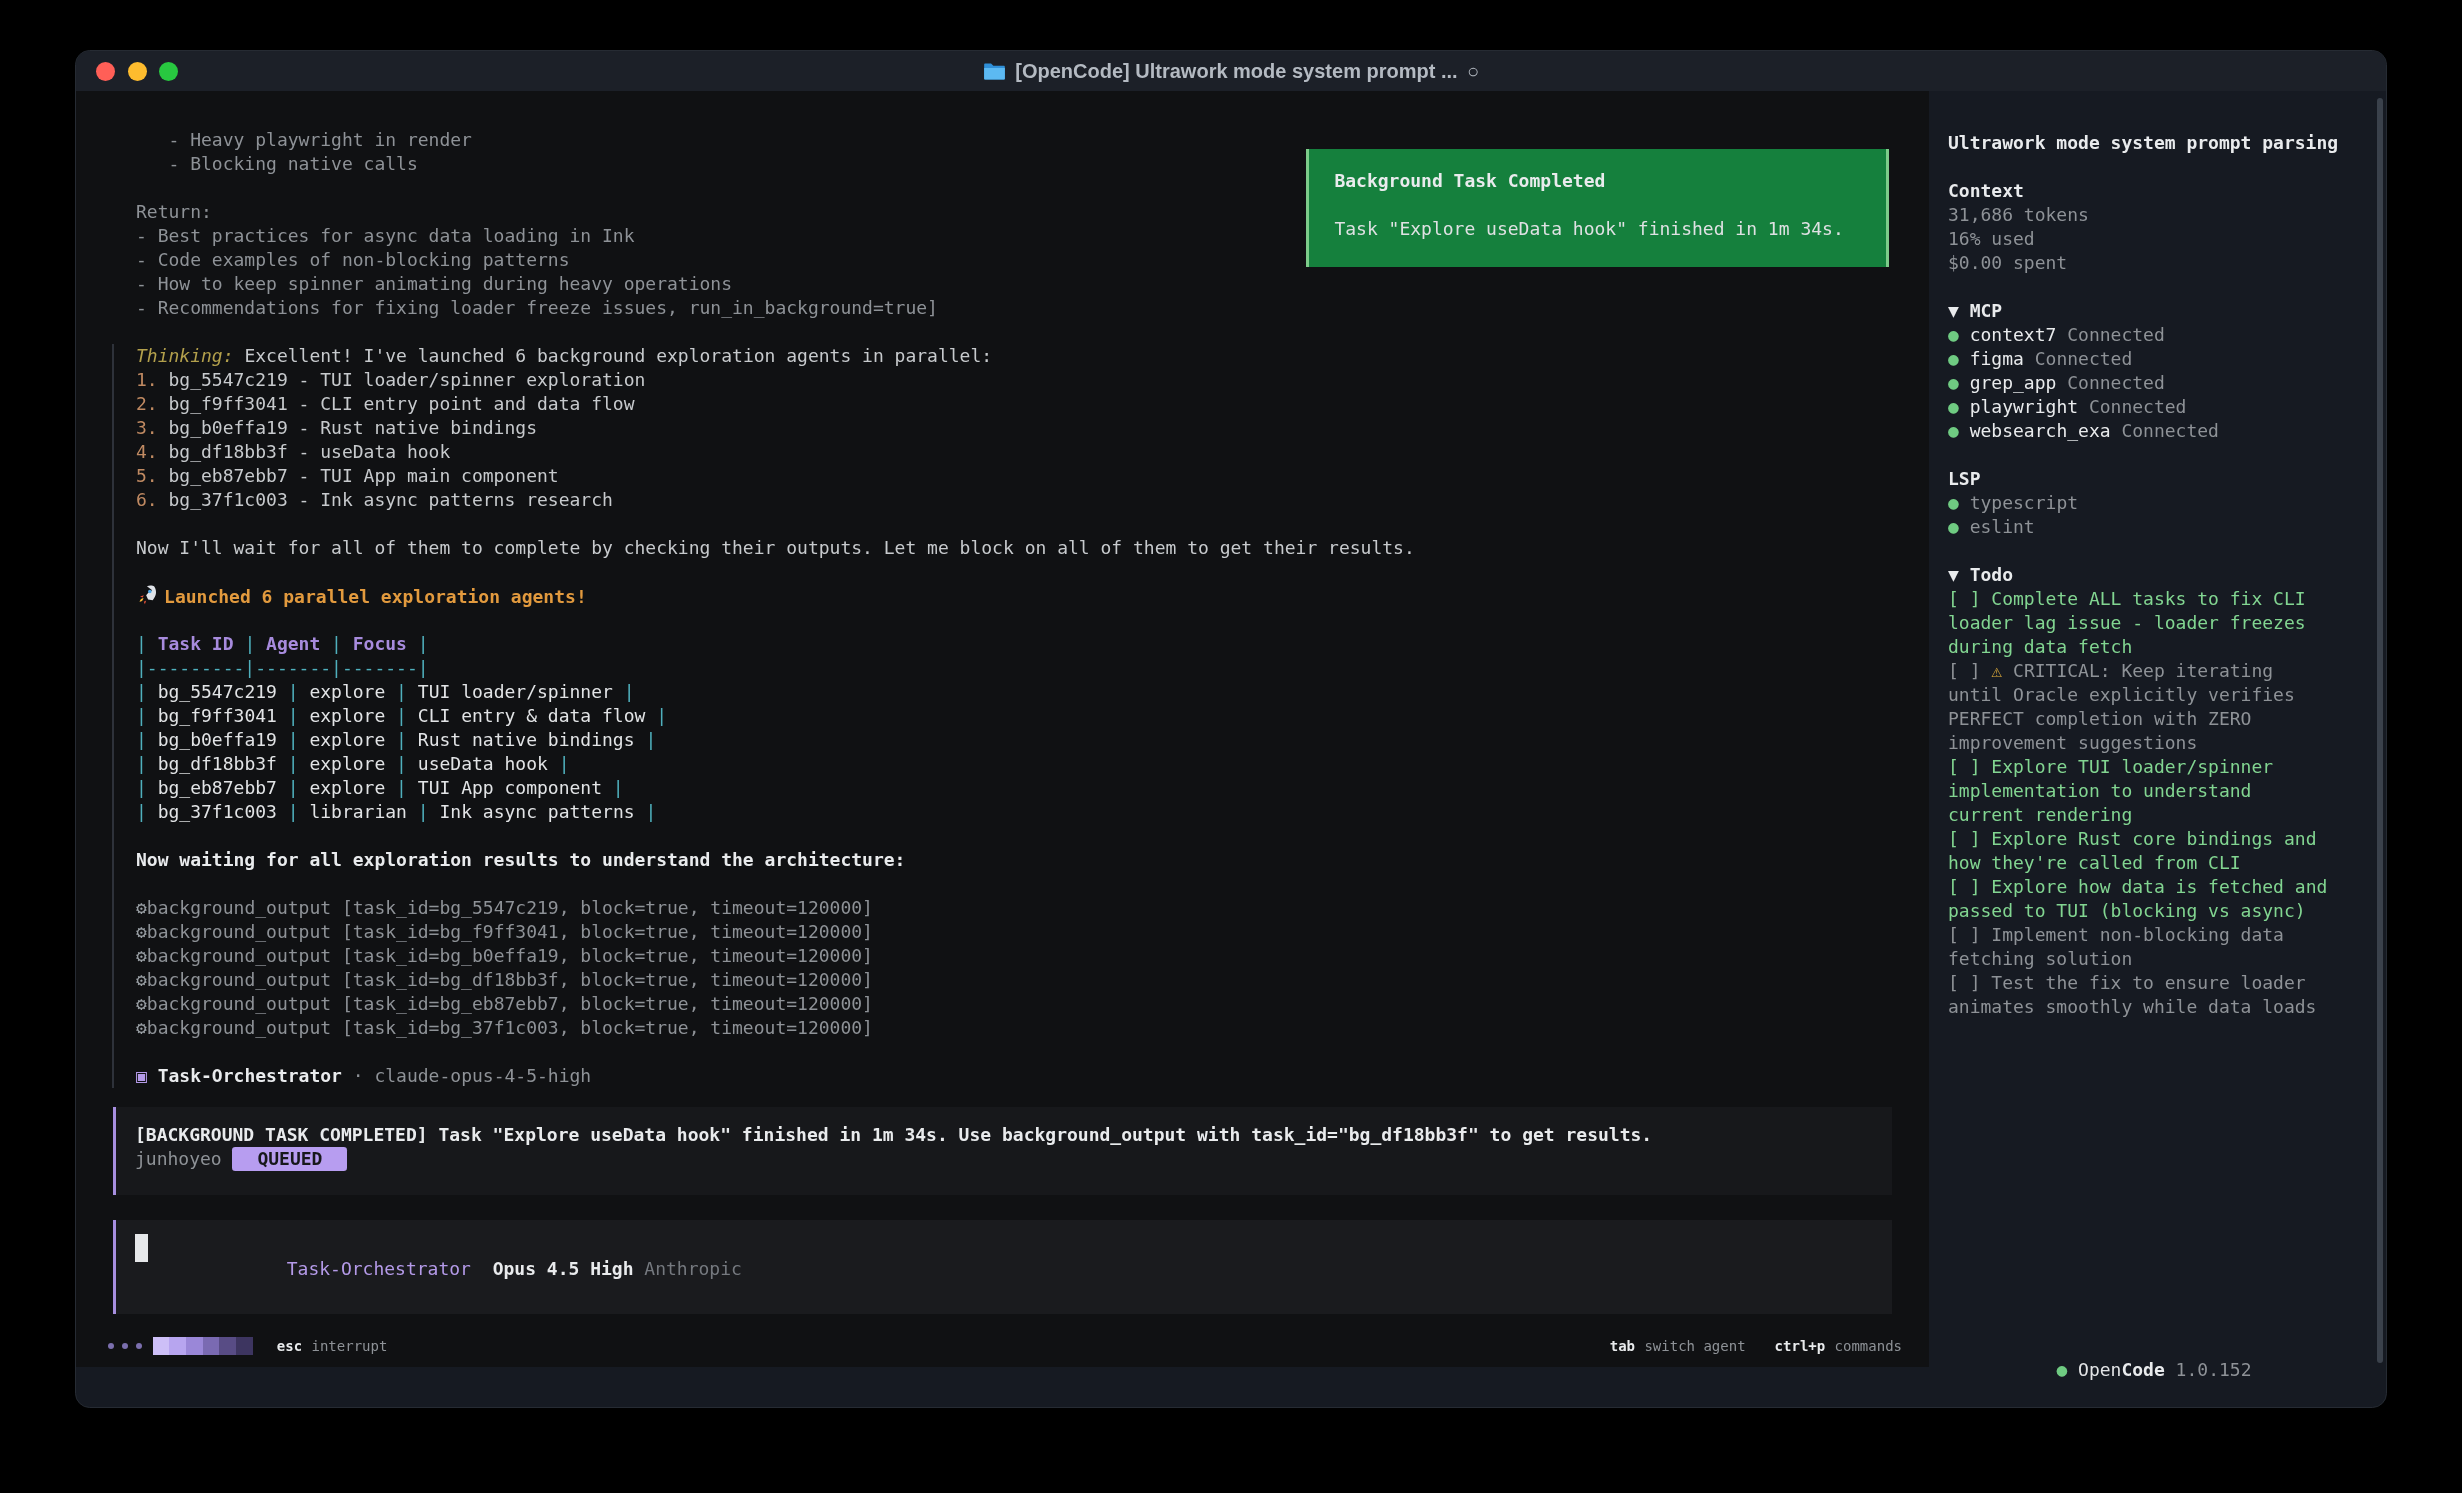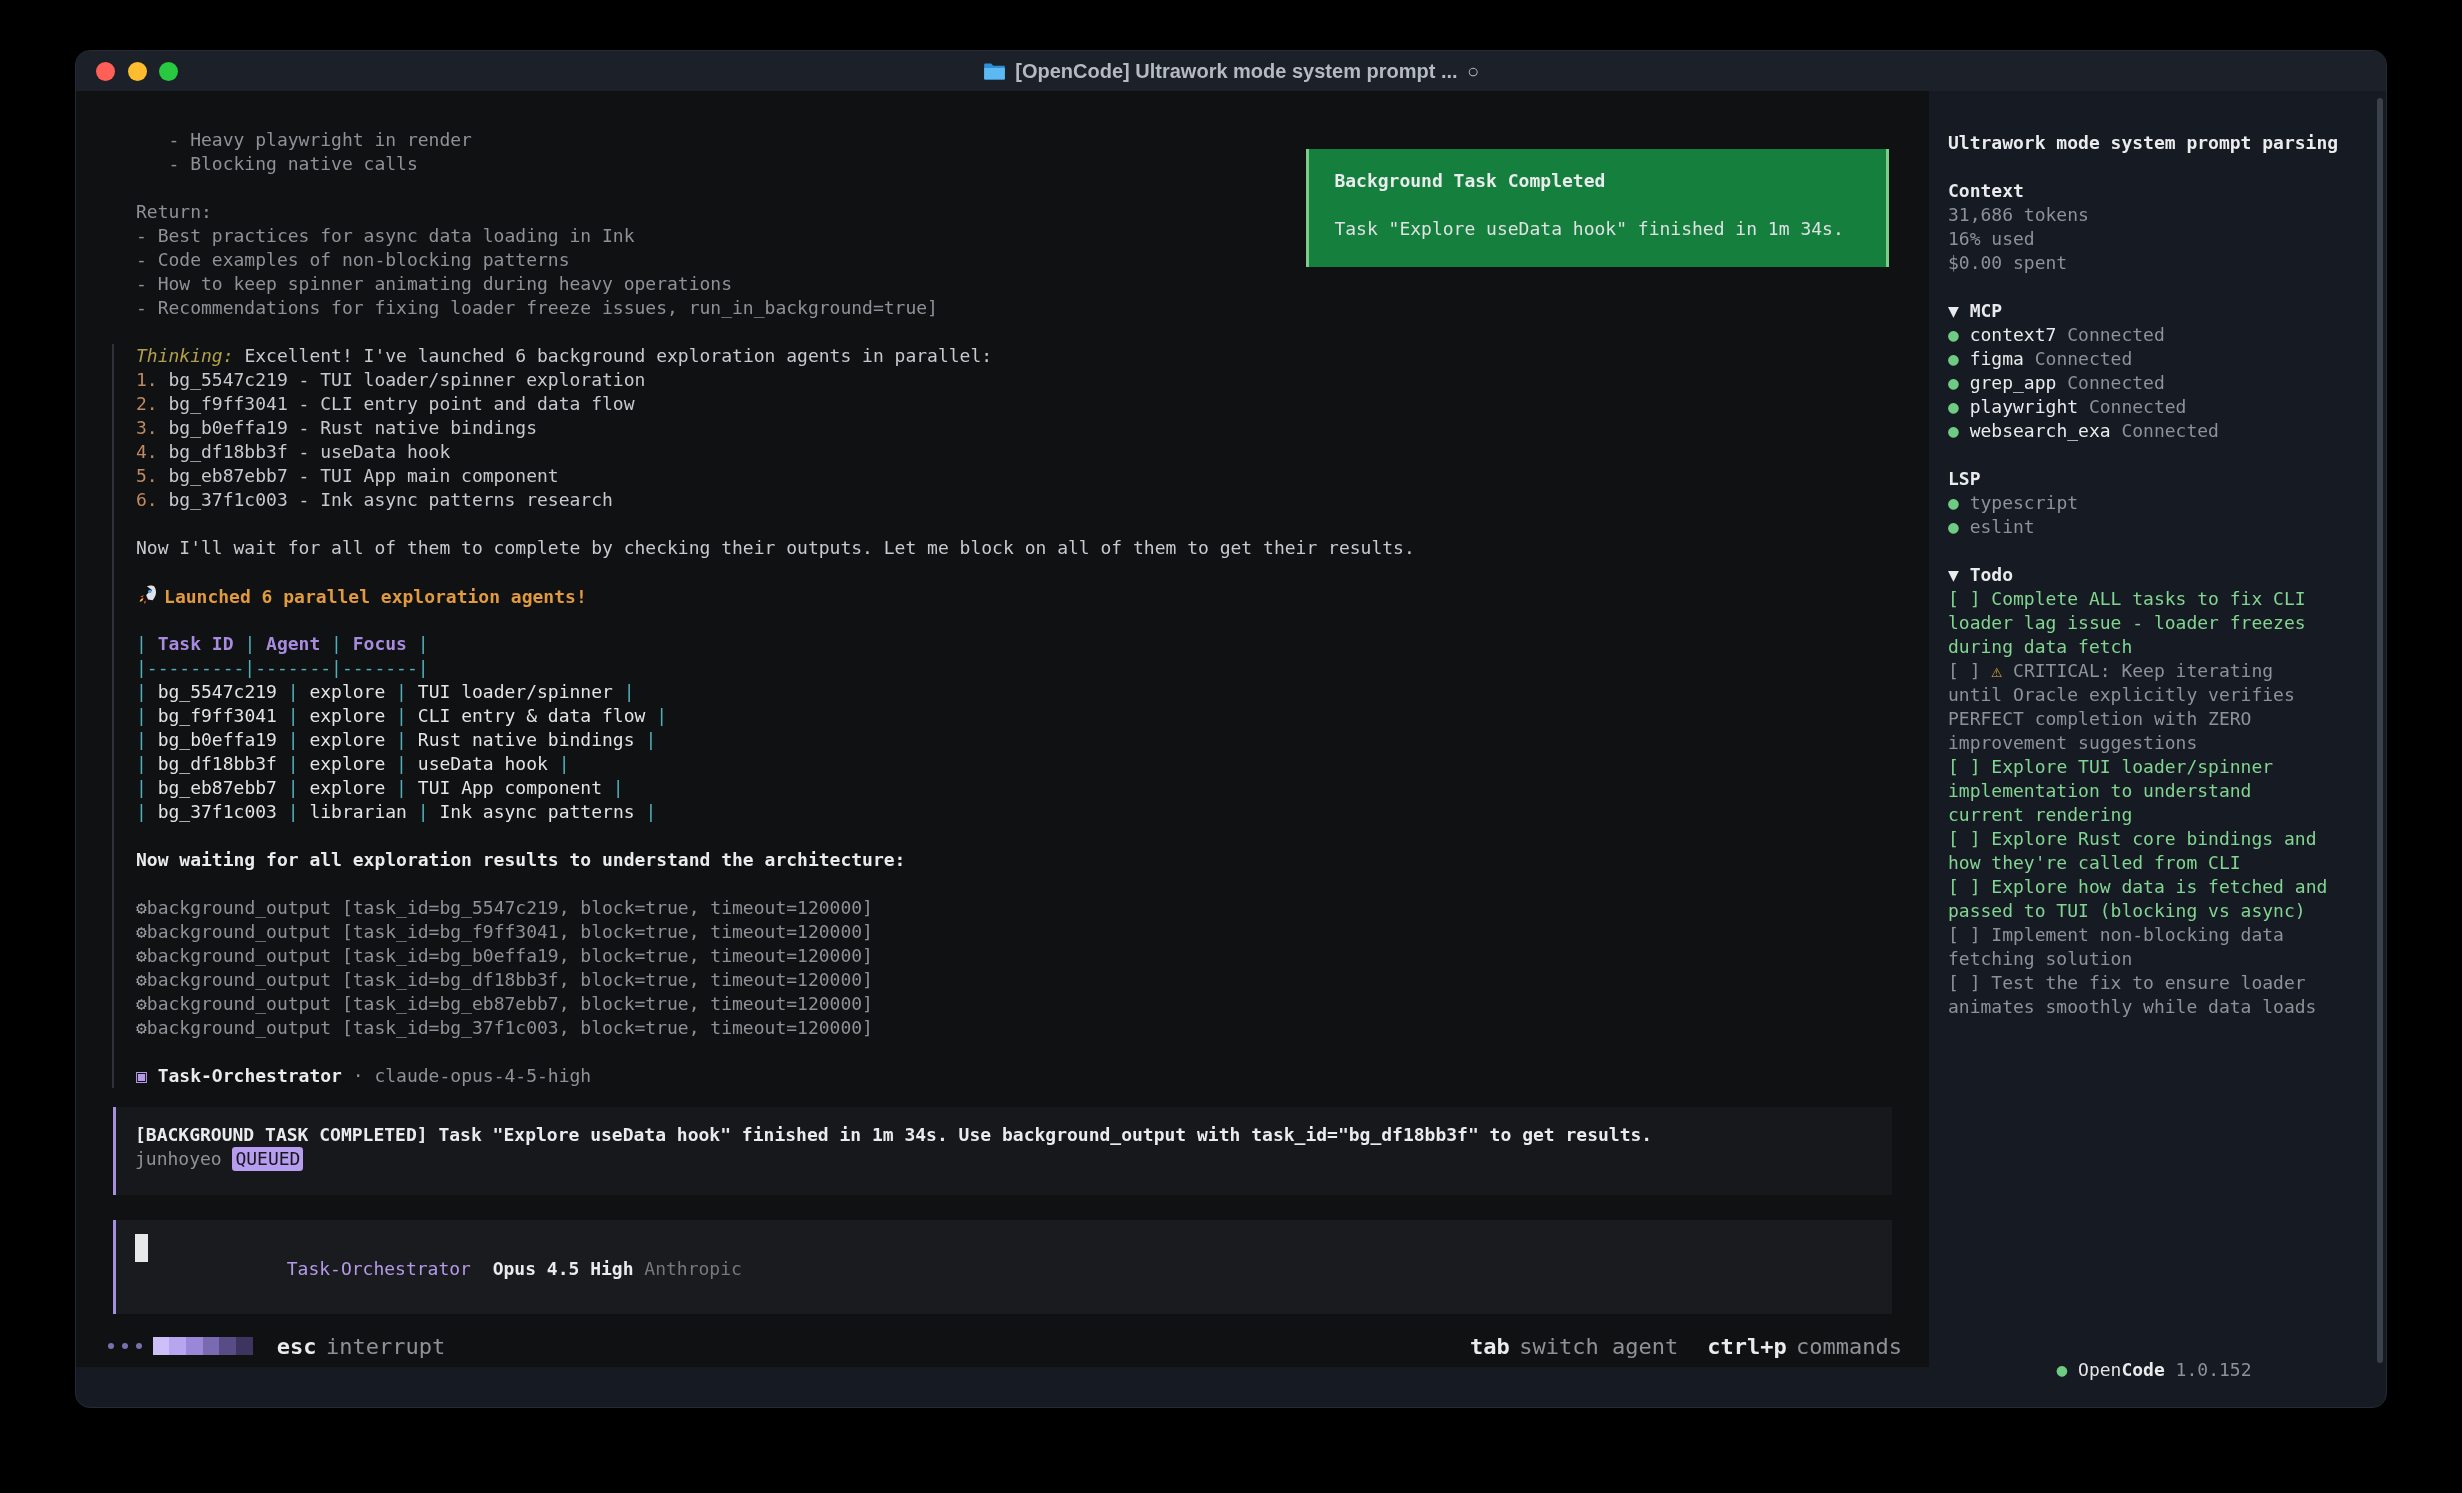--- a/index.html
+++ b/index.html
@@ -39,32 +39,32 @@
   .toast{position:absolute;left:1230px;top:58px;width:583px;height:118px;box-sizing:border-box;
          background:#15803d;border-left:3.3px solid #7dcc8a;border-right:3.3px solid #7dcc8a;
          padding:20px 0 0 25.4px;font-size:18px;line-height:24px;}
   .toast-title{color:#e9ebed;font-weight:bold;}
   .toast-body{color:#dfe1e3;margin-top:24px;}
   
   .queued{margin:19px 17.4px 0 37px;background:#17181b;border-left:3.3px solid #a78fe0;
           padding:16px 0 24px 19px;font-size:18px;line-height:24px;}
   .q-msg{color:#e9ebed;font-weight:bold;white-space:pre-wrap;}
   .q-user{color:#8e9297;}
-  .q-badge{display:inline-block;background:#b79df0;color:#17181b;font-weight:normal;
-           padding:0 3px;border-radius:3.3px;margin-left:10.7px;}
+  .q-badge{display:inline-block;background:#b79df0;color:#17181b;font-weight:bold;
+           padding:0 25px;border-radius:3.3px;margin-left:10.7px;}
   
   .inputbox{margin:25.4px 17.4px 0 37px;background:#1a1b1e;border-left:3.3px solid #a78fe0;
             height:94px;position:relative;font-size:18px;}
   .cursor{position:absolute;left:19px;top:13.4px;width:13.4px;height:28px;background:#e6e8ea;}
   .agent-line{position:absolute;left:19px;bottom:9.4px;white-space:pre;}
   .agent-line .a1{color:#b49ae8;}
   .agent-line .a2{color:#e9ebed;font-weight:bold;}
   .agent-line .a3{color:#75797f;}
   
-  .statusbar{position:absolute;left:32px;right:27px;top:1243px;height:24px;display:flex;align-items:center;font-size:22px;}
+  .statusbar{position:absolute;left:32px;right:27px;top:1243px;height:24px;display:flex;align-items:center;font-size:14px;}
   .dots{display:flex;gap:8px;margin-right:10.7px;}
   .dot-s{width:6px;height:6px;border-radius:50%;background:#7b6fae;}
   .pblocks{display:flex;height:17.4px;margin-right:24px;}
   .pblock{width:16.7px;height:17.4px;}
   .key{color:#e9ebed;font-weight:bold;} .keylabel{color:#8e9297;margin-left:9.4px;}
   .sb-right{margin-left:auto;display:flex;align-items:flex-end;gap:0;}
   .sb-right .grp{margin-left:29px;}
   
   .sidebar{position:absolute;left:1853px;top:0;right:0;bottom:0;
            padding:40px 56px 0 19px;box-sizing:border-box;font-size:18px;line-height:24px;color:#8e9297;}

